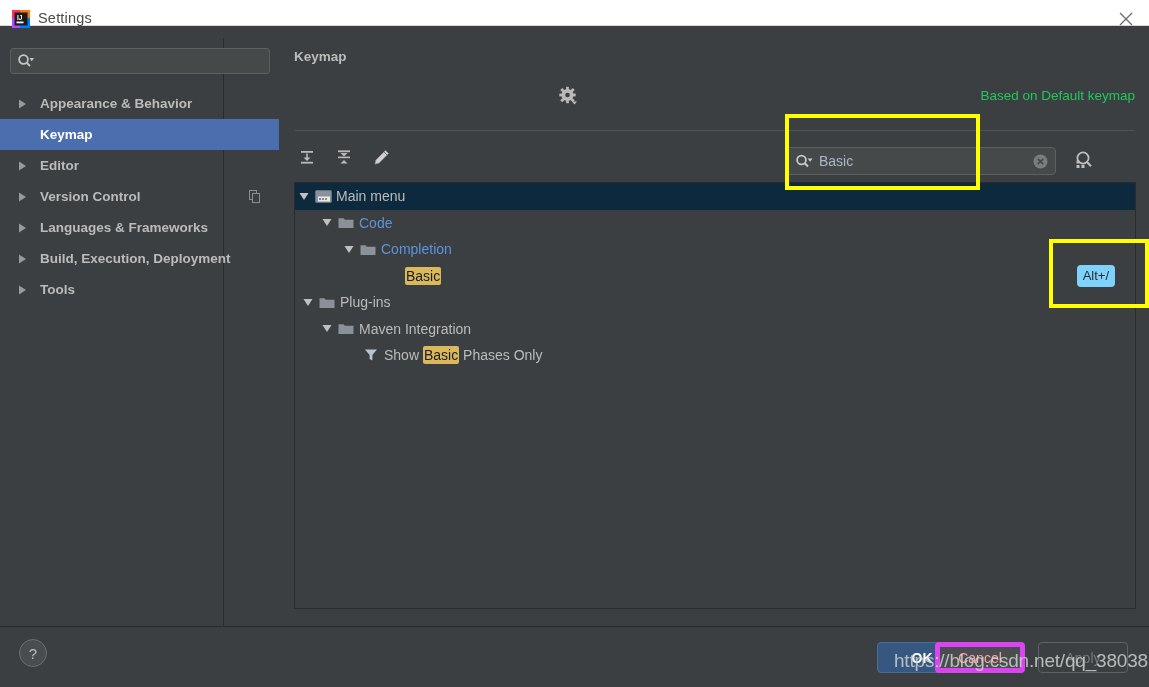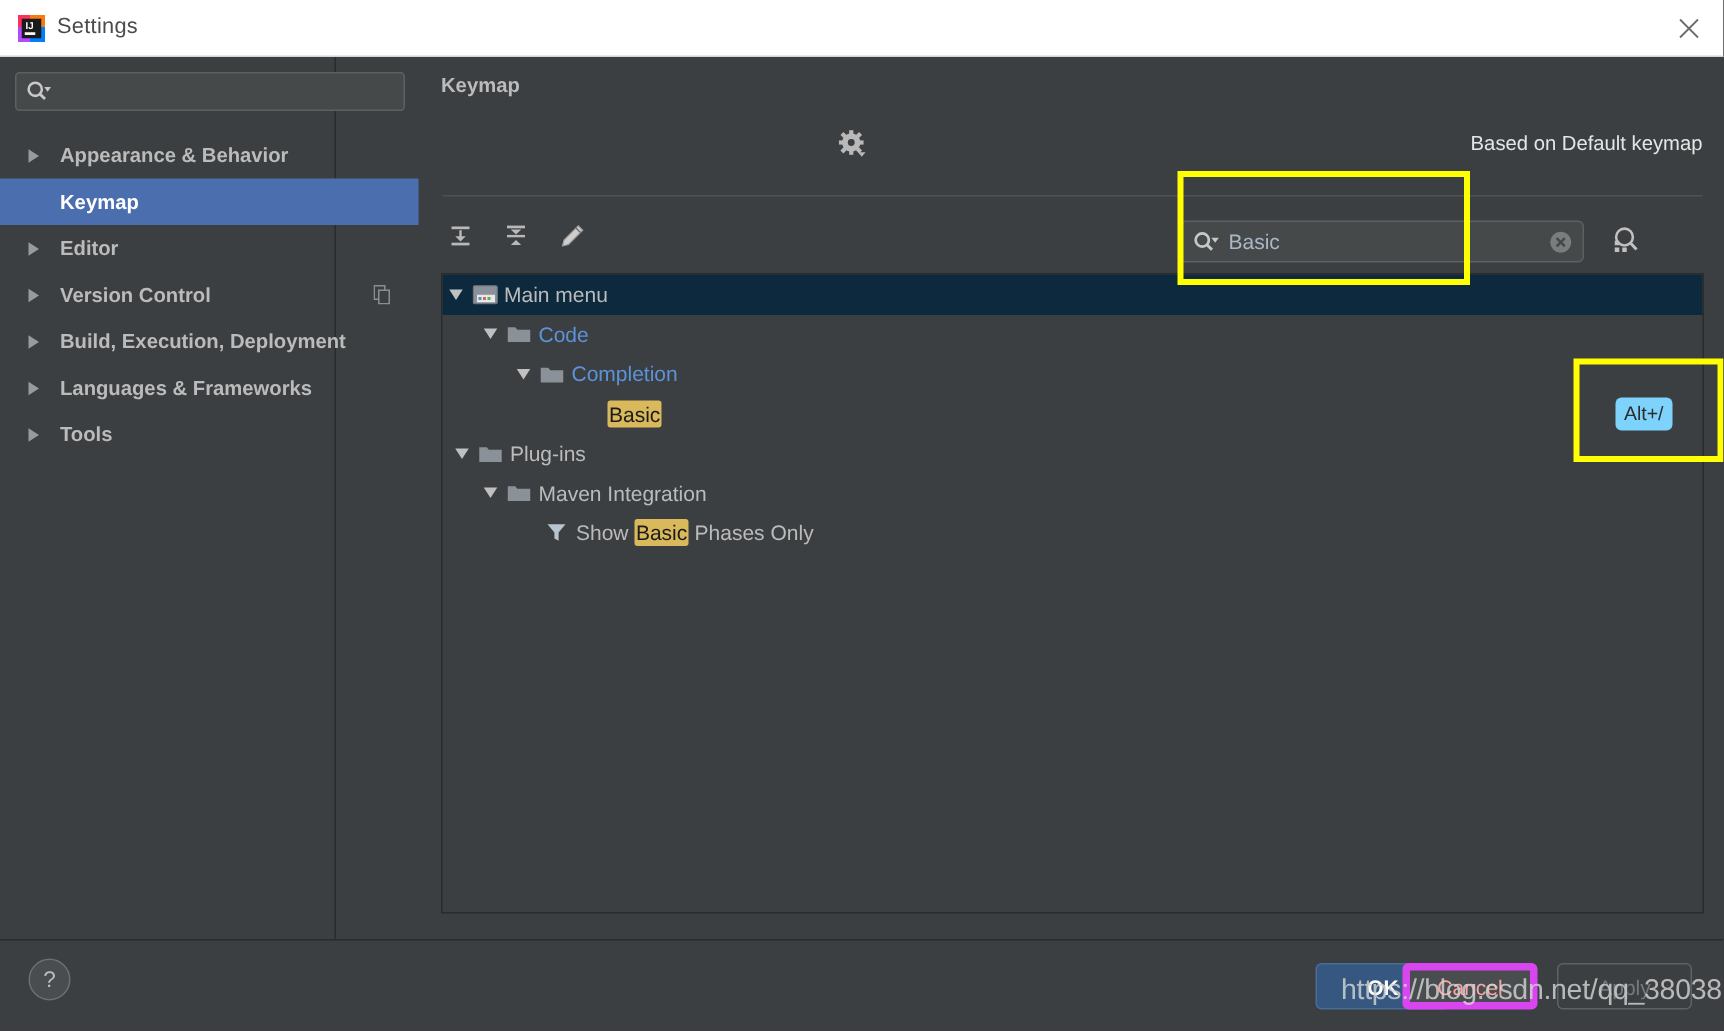--- a/index.html
+++ b/index.html
@@ -14,21 +14,21 @@
     font-family: "Liberation Sans", sans-serif;
     font-size: 13px;
     color: #bbbbbb;
     position: relative;
   }
 
   
   #titlebar {
     position: absolute;
     left: 0; top: 0;
-    width: 1149px; height: 38px;
+    width: 1149px; height: 26px;
     background: #ffffff;
     border-bottom: 1px solid #d6d6d6;
     box-sizing: border-box;
   }
   #app-icon {
     position: absolute;
     left: 12px; top: 10px;
     width: 18px; height: 18px;
   }
   #window-title {
@@ -157,21 +157,21 @@
   }
   #gear-btn {
     position: absolute;
     left: 278px; top: 48px;
     cursor: pointer;
   }
   #based-on {
     position: absolute;
     right: 14px; top: 50px;
     font-size: 13.5px;
-    color: #e5e5e5;
+    color: #22c55e;
     white-space: nowrap;
   }
   #toolbar-divider {
     position: absolute;
     left: 15px; top: 92px;
     width: 840px; height: 1px;
     background: #4e5254;
   }
 
   
@@ -415,30 +415,30 @@
           </svg>
         </span>
       </div>
 
       <div class="nav-item">
         <span class="arrow">
           <svg width="9" height="10" viewBox="0 0 9 10">
               <polygon points="1,0.5 8,5 1,9.5" fill="#9a9a9a"></polygon>
             </svg>
         </span>
-        <span class="nav-label">Build, Execution, Deployment</span>
+        <span class="nav-label">Languages &amp; Frameworks</span>
       </div>
 
       <div class="nav-item">
         <span class="arrow">
           <svg width="9" height="10" viewBox="0 0 9 10">
               <polygon points="1,0.5 8,5 1,9.5" fill="#9a9a9a"></polygon>
             </svg>
         </span>
-        <span class="nav-label">Languages &amp; Frameworks</span>
+        <span class="nav-label">Build, Execution, Deployment</span>
       </div>
 
       <div class="nav-item">
         <span class="arrow">
           <svg width="9" height="10" viewBox="0 0 9 10">
               <polygon points="1,0.5 8,5 1,9.5" fill="#9a9a9a"></polygon>
             </svg>
         </span>
         <span class="nav-label">Tools</span>
       </div>

